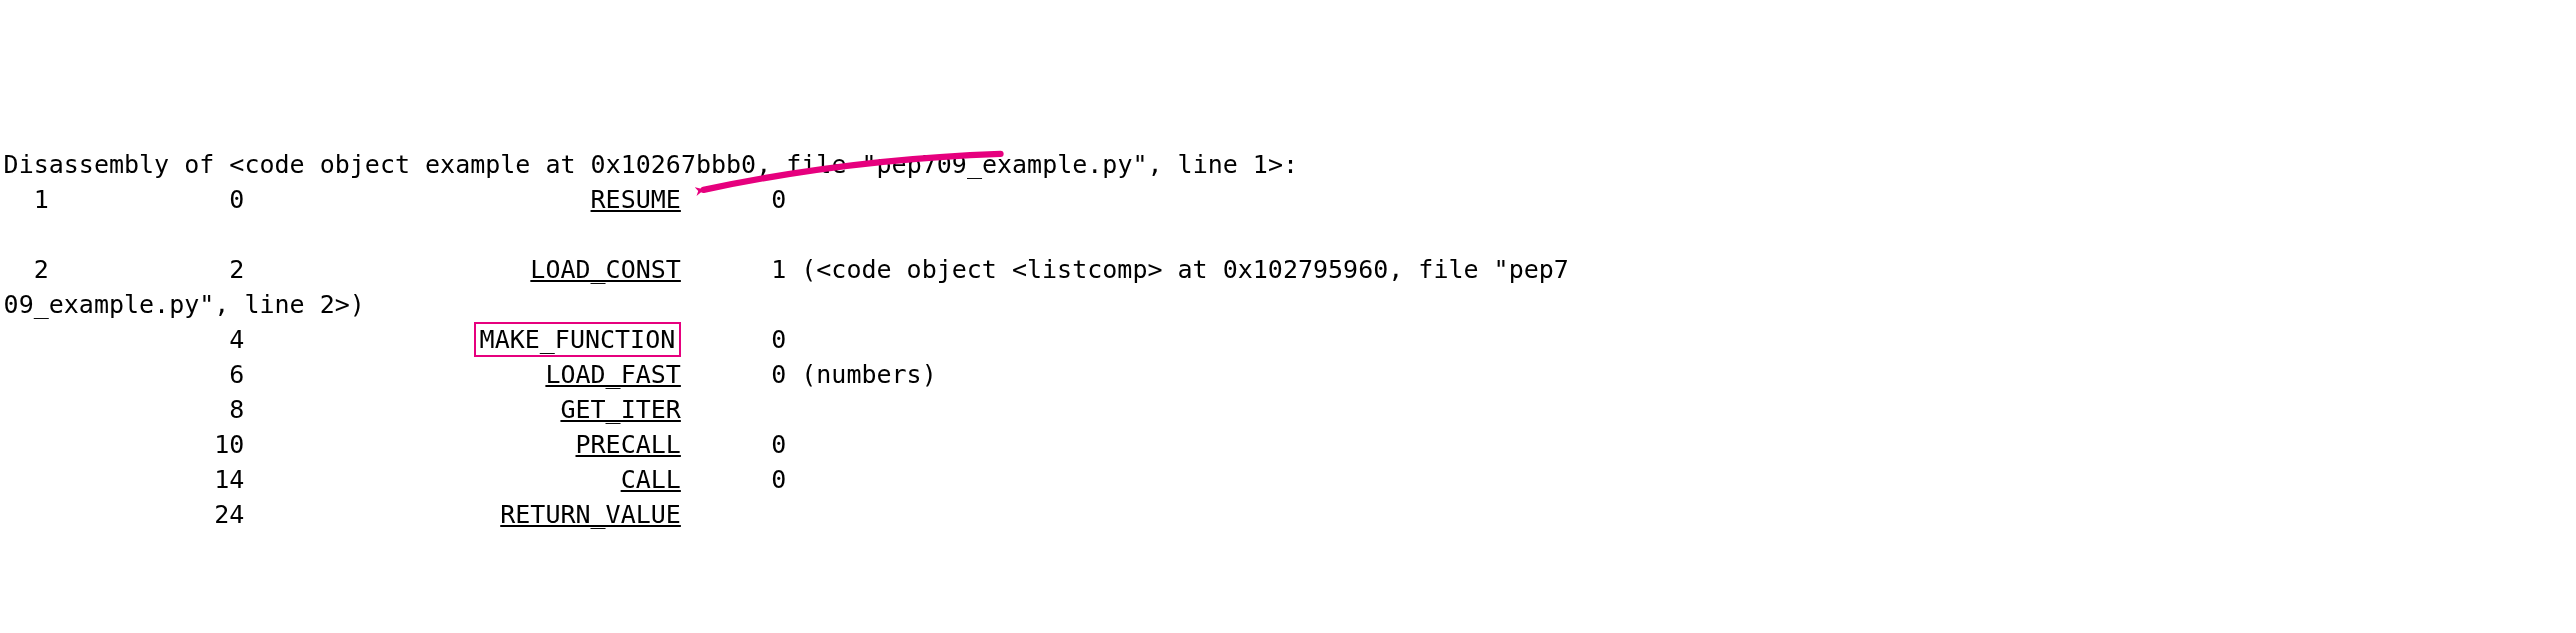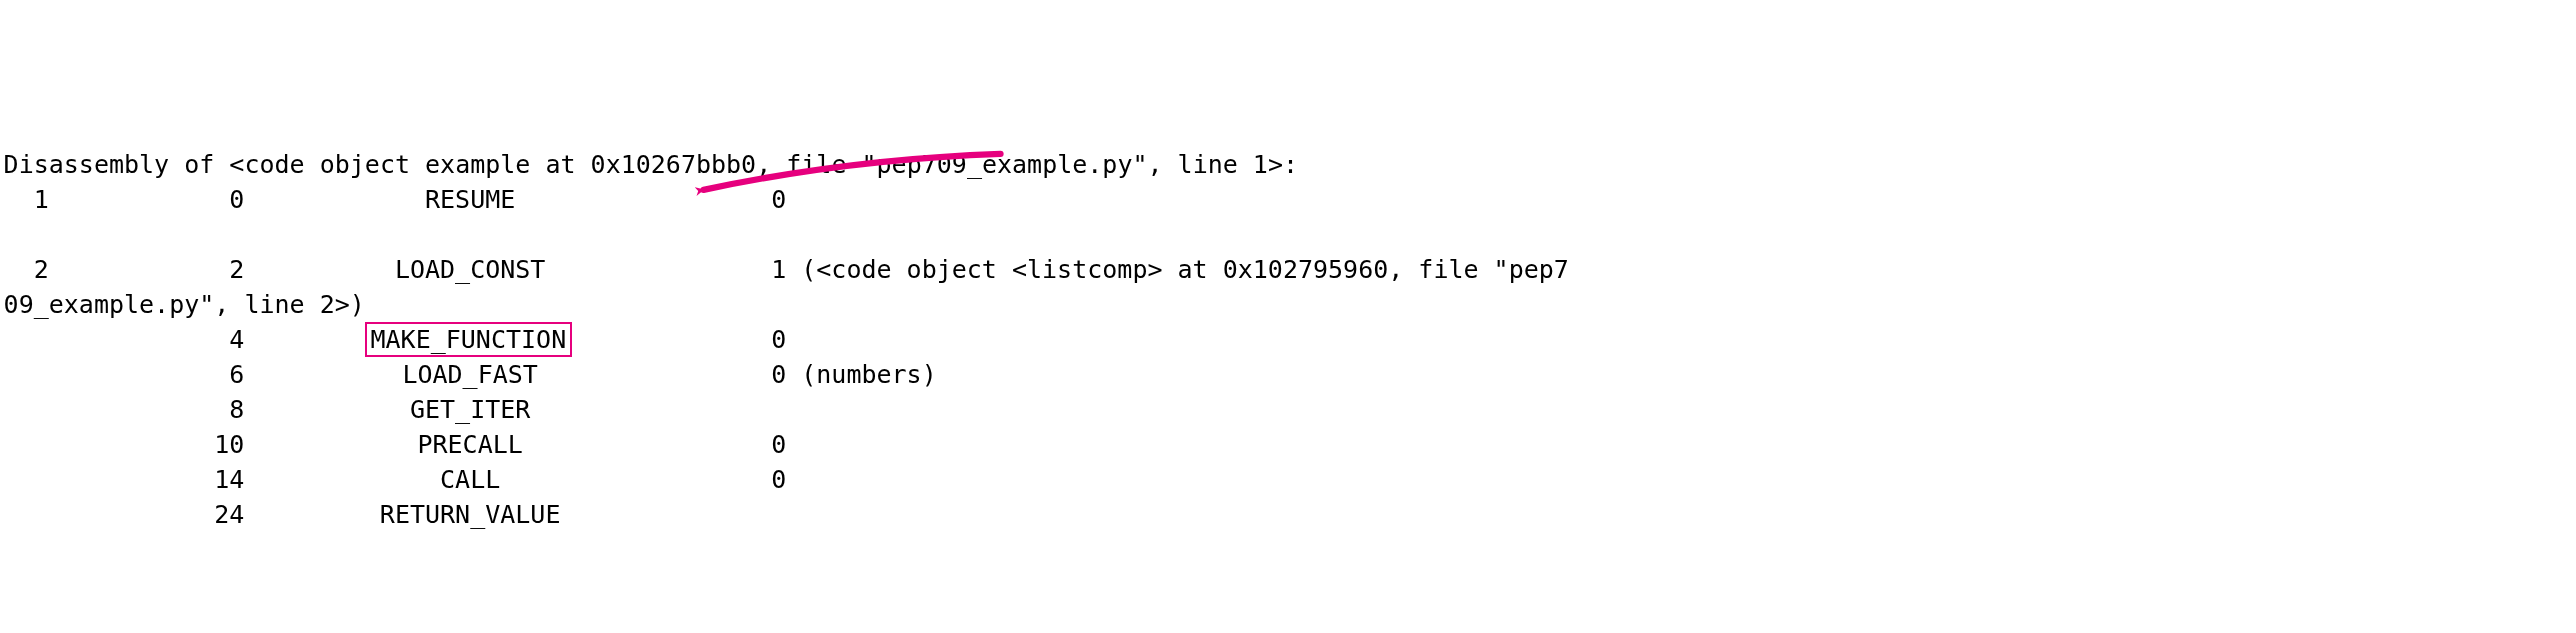--- a/index.html
+++ b/index.html
@@ -16,21 +16,21 @@
     height: 633px;
     overflow: hidden;
   }
   .row {
     display: block;
     position: relative;
   }
   .col-line { display: inline-block; width: 3ch; text-align: right; }
   .col-offset { display: inline-block; width: 13ch; text-align: right; }
   .col-space { display: inline-block; width: 1ch; }
-  .col-op { display: inline-block; width: 28ch; text-align: center; }
+  .col-op { display: inline-block; width: 28ch; text-align: right; text-decoration: underline; }
   .col-arg { display: inline-block; width: 7ch; text-align: right; }
   .col-extra { display: inline-block; text-align: center; padding-left: 1ch; }
   .wrap-line { display: block; }
   .highlight-box {
     display: inline-block;
     border: 2.7px solid #e6007e;
     padding: 0 3.6px 0 3.6px;
     margin-left: -3.6px;
     margin-top: -1.8px;
     margin-bottom: -1.8px;

